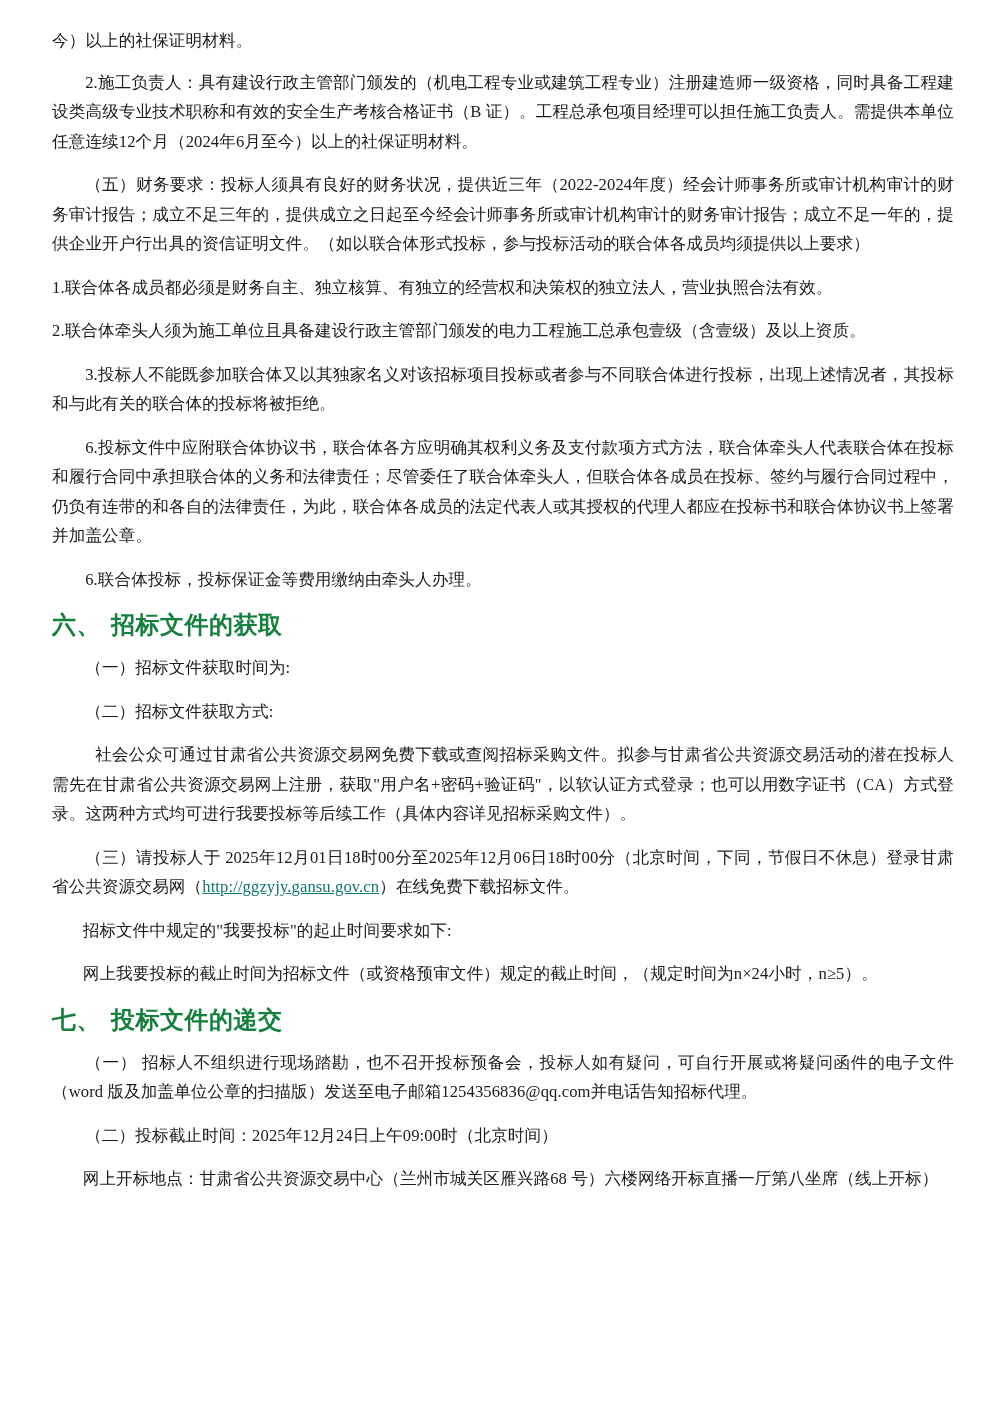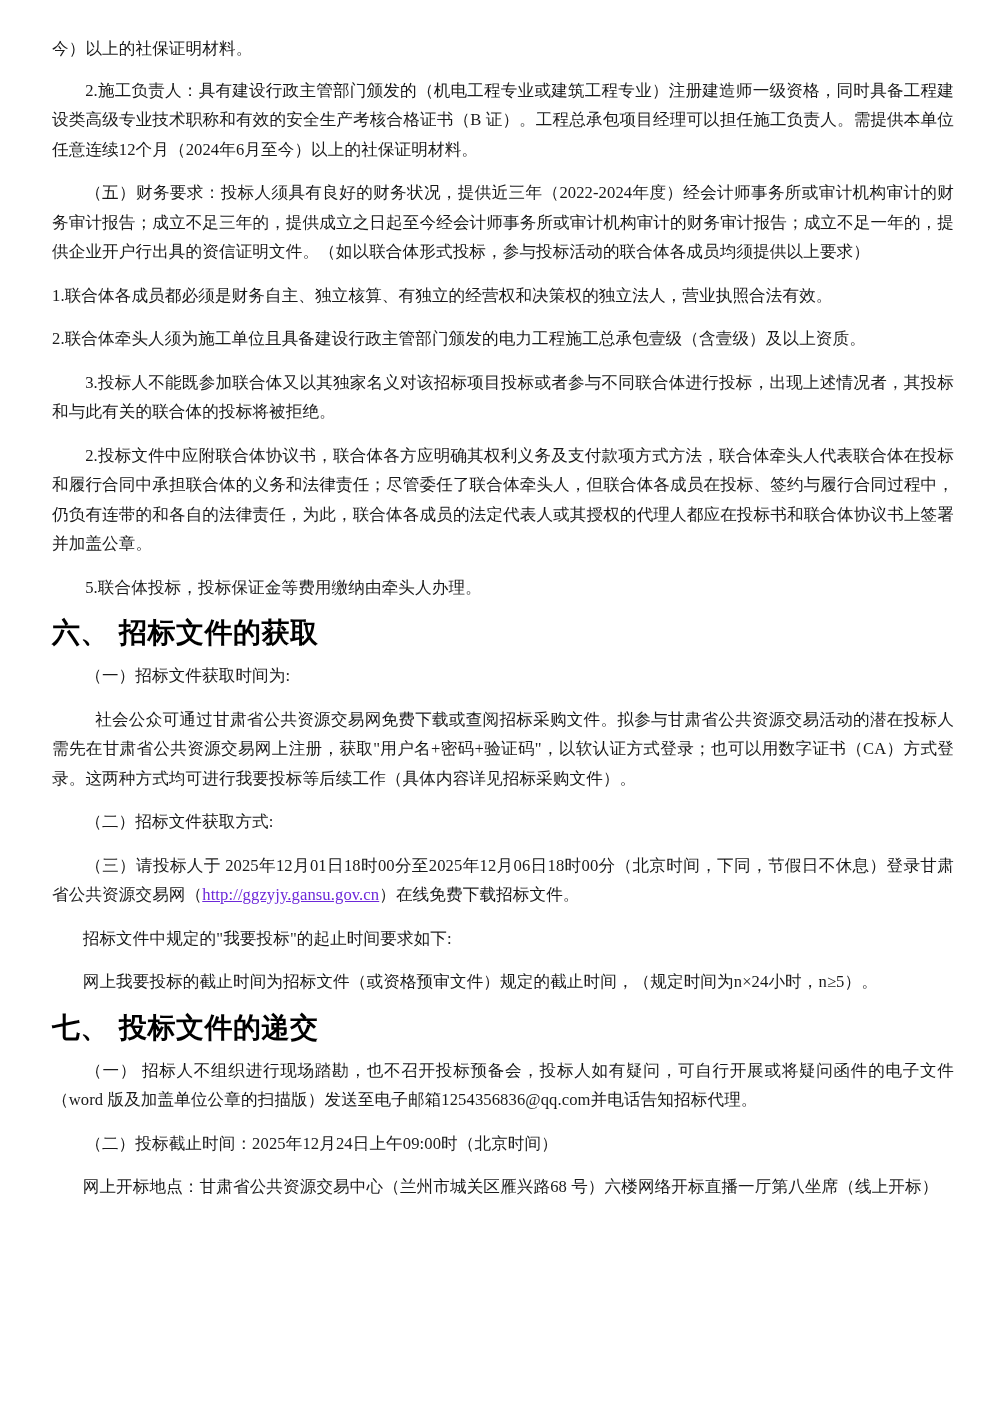--- a/index.html
+++ b/index.html
@@ -19,21 +19,21 @@
   .page {
     position: absolute;
     left: 0; top: 0;
     width: 1006px;
     height: 1424px;
     padding: 26px 52px 0 52px;
     box-sizing: border-box;
     overflow: hidden;
   }
   p {
-    margin: 8px 0 0 0;
+    margin: 0 0 0 0;
     font-size: 16.6px;
     line-height: 29.5px;
     text-align: justify;
     text-justify: inter-ideograph;
     letter-spacing: 0.1px;
   }
   .para {
     margin-bottom: 14px;
     text-indent: 2em;
   }
@@ -45,35 +45,35 @@
   }
   .para.indent3 {
     text-indent: 2.6em;
   }
   .para.tight {
     margin-bottom: 12px;
   }
   h2.section {
     font-family: "Liberation Sans", "DejaVu Sans", sans-serif;
     font-weight: bold;
-    font-size: 28px;
+    font-size: 24px;
     line-height: 30px;
-    color: #000000;
+    color: #15803d;
     margin: 16px 0 13px 0;
     letter-spacing: 0.5px;
   }
   h2.section .num {
     letter-spacing: 0.5px;
   }
   h2.section .gap {
     display: inline-block;
     width: 10px;
   }
   a.link {
-    color: #6d28d9;
+    color: #0f766e;
     text-decoration: underline;
   }
 </style>
 </head>
 <body>
 
 <div class="page">
 
   <p class="para noindent tight">今）以上的社保证明材料。</p>
 
@@ -83,32 +83,32 @@
 
   <p class="para">（五）财务要求：投标人须具有良好的财务状况，提供近三年（2022-2024年度）经会计师事务所或审计机构审计的财务审计报告；成立不足三年的，提供成立之日起至今经会计师事务所或审计机构审计的财务审计报告；成立不足一年的，提供企业开户行出具的资信证明文件。（如以联合体形式投标，参与投标活动的联合体各成员均须提供以上要求）</p>
 
 
   <p class="para noindent">1.联合体各成员都必须是财务自主、独立核算、有独立的经营权和决策权的独立法人，营业执照合法有效。</p>
 
   <p class="para noindent">2.联合体牵头人须为施工单位且具备建设行政主管部门颁发的电力工程施工总承包壹级（含壹级）及以上资质。</p>
 
   <p class="para">3.投标人不能既参加联合体又以其独家名义对该招标项目投标或者参与不同联合体进行投标，出现上述情况者，其投标和与此有关的联合体的投标将被拒绝。</p>
 
-  <p class="para">2.投标文件中应附联合体协议书，联合体各方应明确其权利义务及支付款项方式方法，联合体牵头人代表联合体在投标和履行合同中承担联合体的义务和法律责任；尽管委任了联合体牵头人，但联合体各成员在投标、签约与履行合同过程中，仍负有连带的和各自的法律责任，为此，联合体各成员的法定代表人或其授权的代理人都应在投标书和联合体协议书上签署并加盖公章。</p>
+  <p class="para">6.投标文件中应附联合体协议书，联合体各方应明确其权利义务及支付款项方式方法，联合体牵头人代表联合体在投标和履行合同中承担联合体的义务和法律责任；尽管委任了联合体牵头人，但联合体各成员在投标、签约与履行合同过程中，仍负有连带的和各自的法律责任，为此，联合体各成员的法定代表人或其授权的代理人都应在投标书和联合体协议书上签署并加盖公章。</p>
 
-  <p class="para">5.联合体投标，投标保证金等费用缴纳由牵头人办理。</p>
+  <p class="para">6.联合体投标，投标保证金等费用缴纳由牵头人办理。</p>
 
   <h2 class="section"><span class="num">六、</span><span class="gap"></span><span>招标文件的获取</span></h2>
 
   <p class="para">（一）招标文件获取时间为:</p>
 
 
+  <p class="para">（二）招标文件获取方式:</p>
+
   <p class="para indent3">社会公众可通过甘肃省公共资源交易网免费下载或查阅招标采购文件。拟参与甘肃省公共资源交易活动的潜在投标人需先在甘肃省公共资源交易网上注册，获取"用户名+密码+验证码"，以软认证方式登录；也可以用数字证书（CA）方式登录。这两种方式均可进行我要投标等后续工作（具体内容详见招标采购文件）。</p>
-
-  <p class="para">（二）招标文件获取方式:</p>
 
   <p class="para"><span>（三）请投标人于 2025年12月01日18时00分至2025年12月06日18时00分（北京时间，下同，节假日不休息）登录甘肃省公共资源交易网（</span><a class="link" href="#">http://ggzyjy.gansu.gov.cn</a><span>）在线免费下载招标文件。</span></p>
 
   <p class="para noindent indent1">招标文件中规定的"我要投标"的起止时间要求如下:</p>
 
   <p class="para noindent indent1">网上我要投标的截止时间为招标文件（或资格预审文件）规定的截止时间，（规定时间为n×24小时，n≥5）。</p>
 
   <h2 class="section"><span class="num">七、</span><span class="gap"></span><span>投标文件的递交</span></h2>
 
   <p class="para">（一）        招标人不组织进行现场踏勘，也不召开投标预备会，投标人如有疑问，可自行开展或将疑问函件的电子文件（word 版及加盖单位公章的扫描版）发送至电子邮箱1254356836@qq.com并电话告知招标代理。</p>

